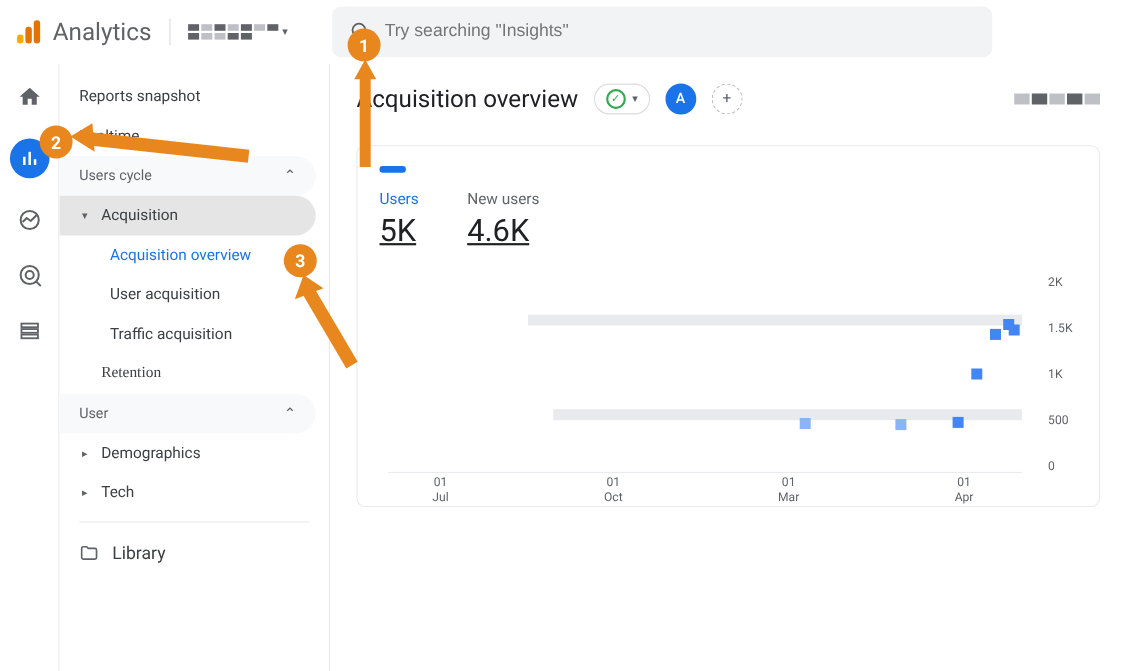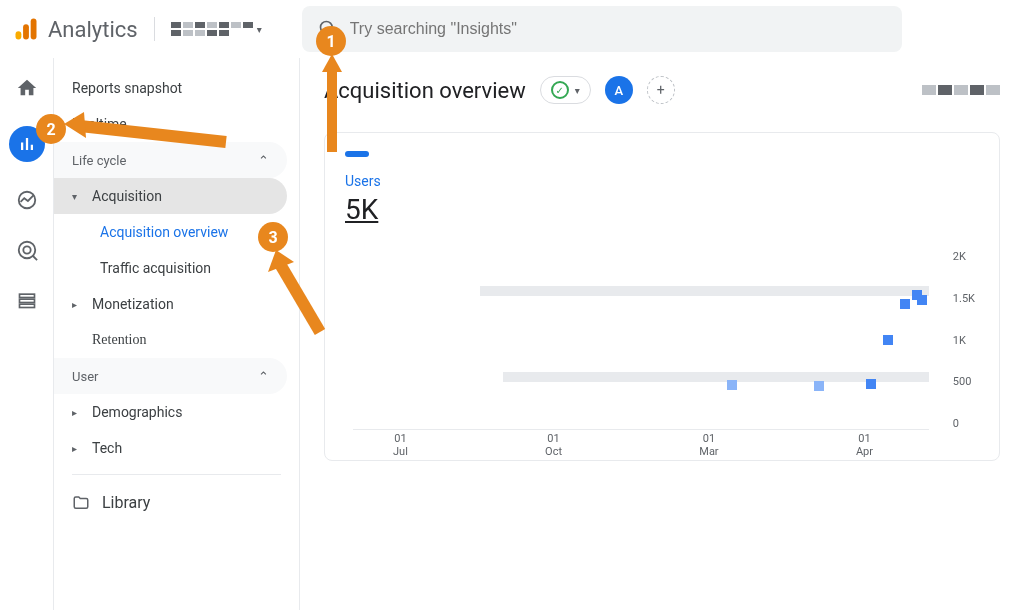--- a/index.html
+++ b/index.html
@@ -127,20 +127,21 @@
     }
     .nav-item {
       display: flex;
       align-items: center;
       padding: 10px 18px;
       font-size: 14px;
       color: #3c4043;
       cursor: pointer;
       gap: 10px;
       min-height: 36px;
+      text-align: center;
     }
     .nav-item.section {
       color: #5f6368;
       font-size: 13px;
       justify-content: space-between;
       background: #f8f9fa;
       border-radius: 0 18px 18px 0;
       margin-right: 12px;
     }
     .nav-item.expandable {
@@ -309,21 +310,21 @@
       position: absolute;
       left: 0;
       right: 0;
       top: 0;
       bottom: 20px;
       border-bottom: 1px solid #e8eaed;
     }
     .x-axis {
       position: absolute;
       left: 0;
-      right: 16px;
+      right: 4px;
       bottom: -8px;
       display: flex;
       justify-content: space-between;
       font-size: 11px;
       color: #5f6368;
       padding: 0 40px;
     }
     .x-tick {
       text-align: center;
       line-height: 1.2;
@@ -438,31 +439,29 @@
         <rect x="3" y="17" width="18" height="4"></rect>
       </svg>
   </div>
 </div>
 
 <div class="sidebar">
   <div class="nav-item">Reports snapshot</div>
   <div class="nav-item">Realtime</div>
 
   <div class="nav-item section">
-    <span>Life cycle</span>
+    <span>Users cycle</span>
     <span>⌃</span>
   </div>
   <div class="nav-item expandable expanded active-parent">
     <span>Acquisition</span>
   </div>
   <div class="nav-item nav-sub selected">Acquisition overview</div>
+  <div class="nav-item nav-sub">User acquisition</div>
   <div class="nav-item nav-sub">Traffic acquisition</div>
-  <div class="nav-item expandable">
-    <span>Monetization</span>
-  </div>
   <div class="nav-item" style="padding-left:38px;font-family:Liberation Serif, serif;">Retention</div>
 
   <div class="nav-item section">
     <span>User</span>
     <span>⌃</span>
   </div>
   <div class="nav-item expandable">
     <span>Demographics</span>
   </div>
   <div class="nav-item expandable">
@@ -496,20 +495,24 @@
       <span class="blur-sq light" style="width:14px;height:10px"></span>
     </div>
   </div>
 
   <div class="card">
     <div class="blue-pill"></div>
     <div class="metrics-row">
       <div class="metric">
         <div class="metric-label active">Users</div>
         <div class="metric-value">5K</div>
+      </div>
+      <div class="metric">
+        <div class="metric-label">New users</div>
+        <div class="metric-value">4.6K</div>
       </div>
     </div>
 
     <div class="chart">
       <div class="gridlines"></div>
       <div class="range-bar r1"></div>
       <div class="range-bar r2"></div>
       <div class="y-axis" id="y-axis">
           <span>2K</span>
           <span>1.5K</span>

